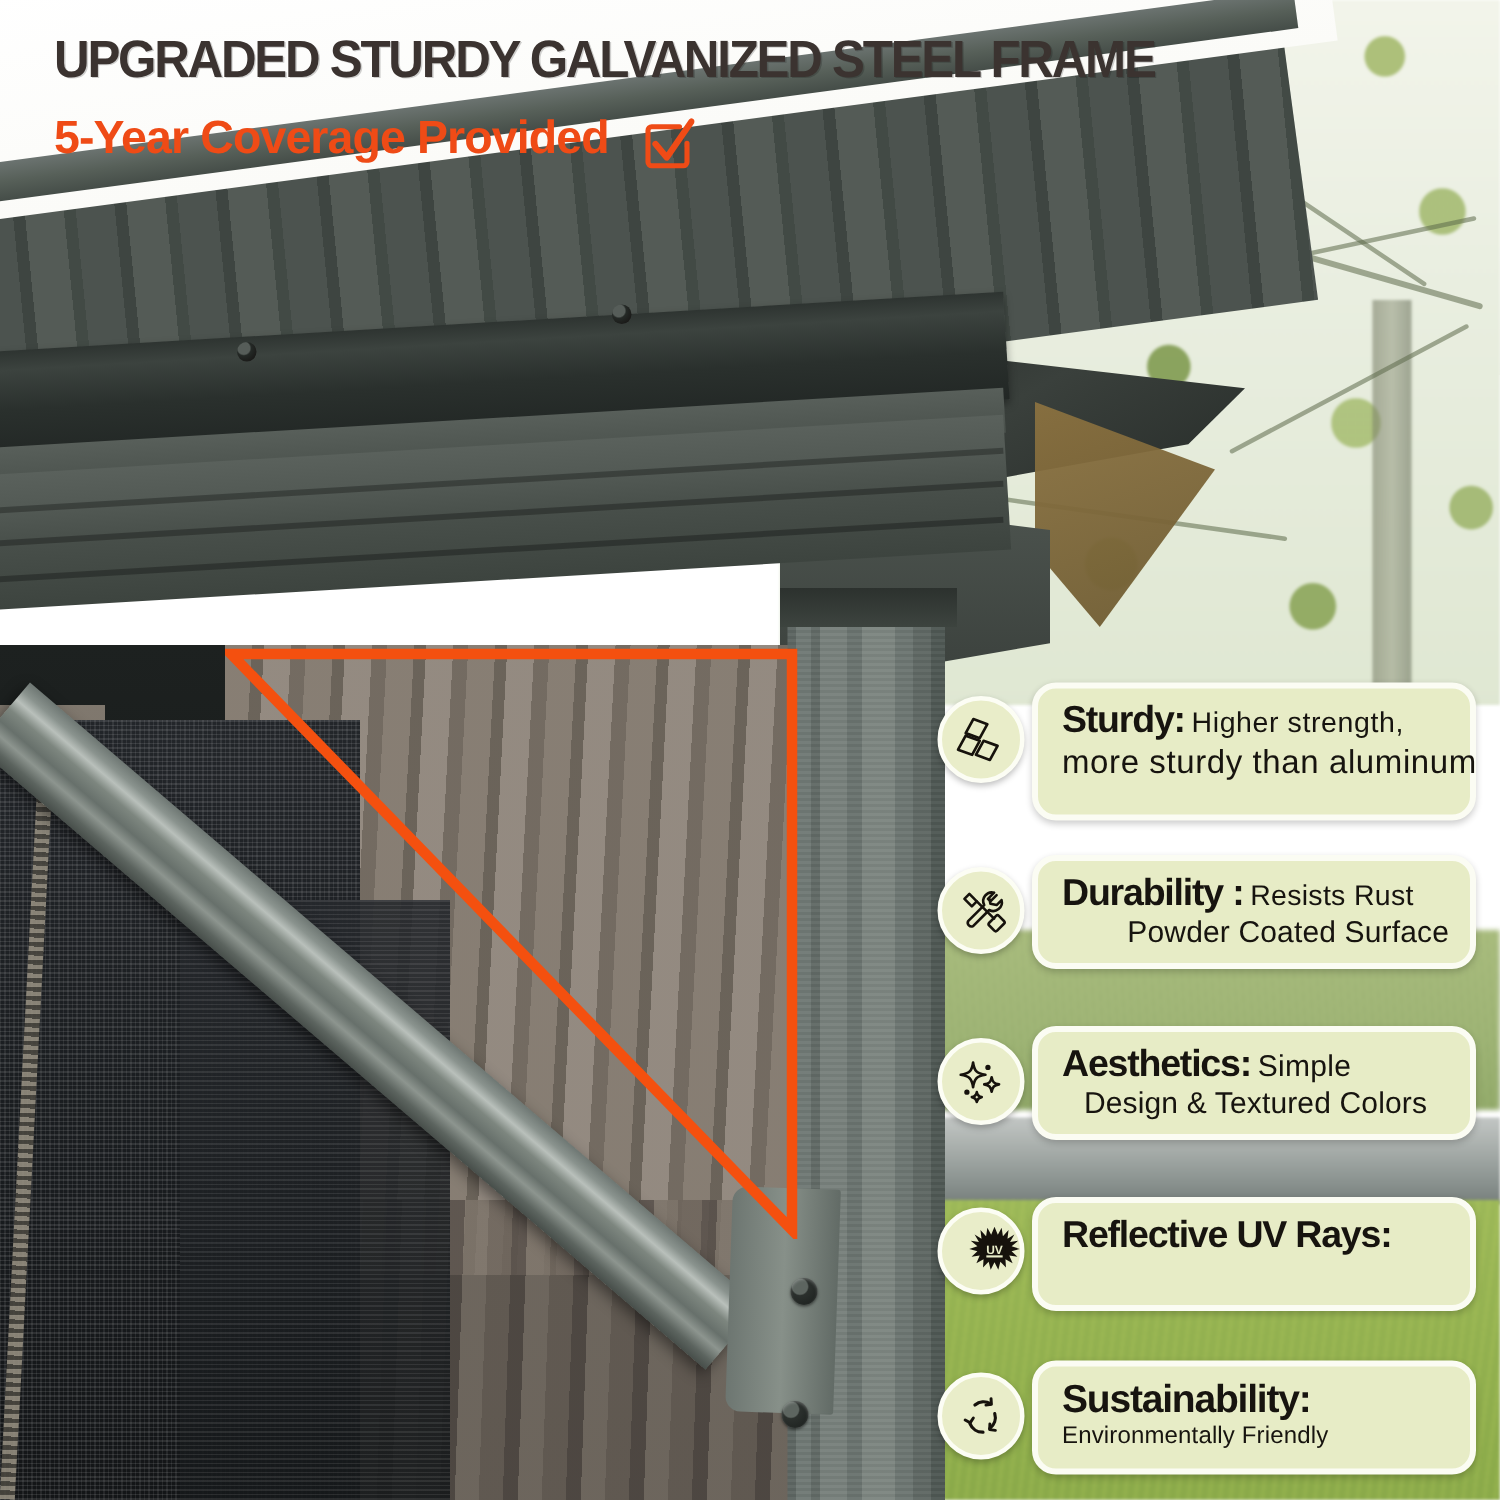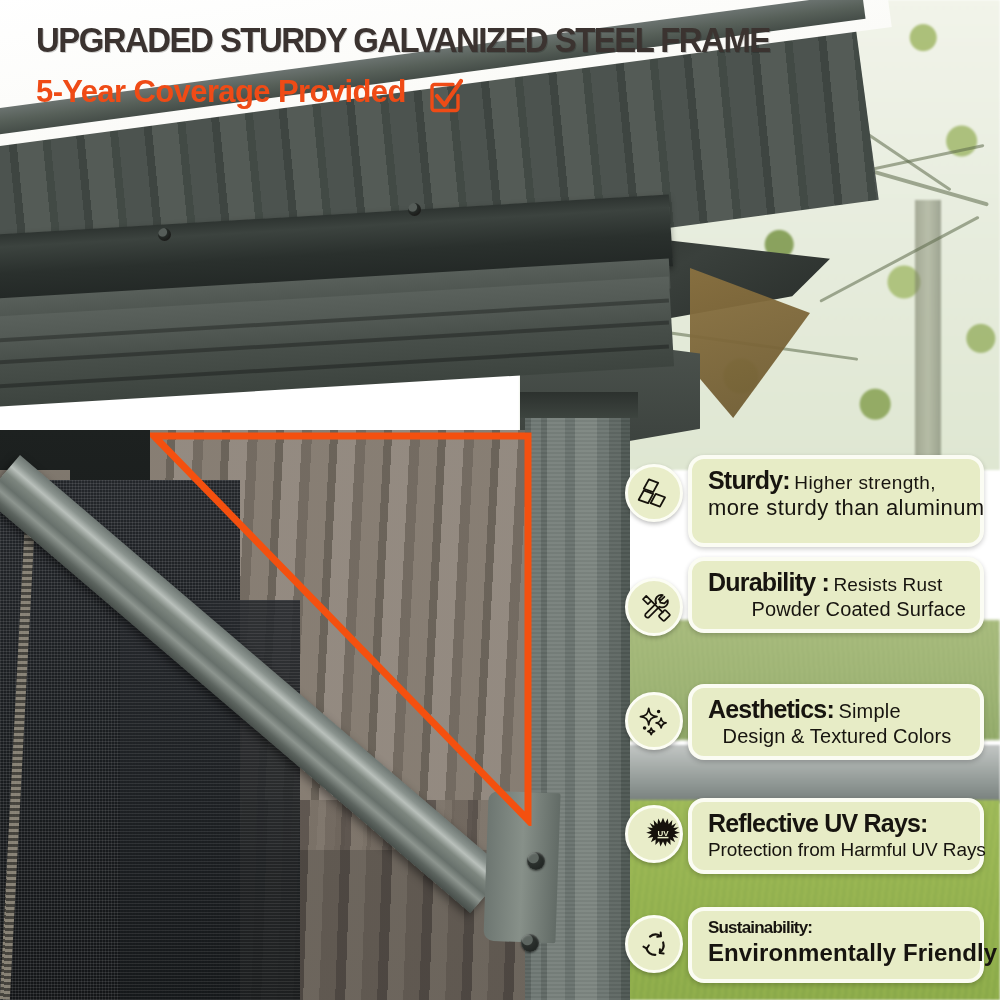--- a/index.html
+++ b/index.html
@@ -399,21 +399,21 @@
   <div class="icon-badge" style="left:625px;top:578px;">
     <svg viewBox="0 0 40 40" width="33" height="33">
       <g fill="none" stroke="#16120c" stroke-width="2.1" stroke-linecap="round" stroke-linejoin="round">
         <path d="M30 5 L25 10 L27 12 L32 7 M30 5 a7 7 0 0 0 -8 10 L9 28 a3 3 0 0 0 4 4 L26 19 a7 7 0 0 0 10 -8 L32 15 L27 14 L26 9 Z"></path>
         <path d="M10 6 L16 12 L12 16 L6 10 Z"></path>
         <path d="M16 12 L30 26"></path>
         <rect x="28" y="24" width="9" height="11" rx="1.6" transform="rotate(45 32 29)"></rect>
       </g>
     </svg>
   </div>
-  <div class="callout" style="left:688px;top:557px;width:296px;height:76px;">
+  <div class="callout" style="left:688px;top:570px;width:296px;height:76px;">
     <div class="c-line1">
       <span class="hd" style="font-size:25px;">Durability :</span>
       <span style="font-size:19px;letter-spacing:.2px;">Resists Rust</span>
     </div>
     <div class="c-line2" style="font-size:20px;letter-spacing:.1px;text-align:right;">Powder Coated Surface</div>
   </div>
 
   <div class="icon-badge" style="left:625px;top:692px;">
     <svg viewBox="0 0 40 40" width="33" height="33">
       <g fill="none" stroke="#16120c" stroke-width="2.1" stroke-linejoin="round">
@@ -440,37 +440,36 @@
       </g>
       <circle cx="20" cy="19.6" r="8.6" fill="#16120c"></circle>
       <text x="20" y="22.4" font-family="Liberation Sans,sans-serif" font-size="9.4" font-weight="bold" fill="#e9edc9" text-anchor="middle">UV</text>
       <rect x="13.6" y="23.4" width="12.8" height="1.7" fill="#e9edc9"></rect>
     </svg>
   </div>
   <div class="callout" style="left:688px;top:798px;width:296px;height:76px;">
     <div class="c-line1">
       <span class="hd" style="font-size:25px;">Reflective UV Rays:</span>
     </div>
-    <div class="c-line2" style="font-size:19px;letter-spacing:-.1px;">Protection from Harmful UV Rays</div>
   </div>
 
   <div class="icon-badge" style="left:625px;top:915px;">
     <svg viewBox="0 0 40 40" width="33" height="33">
       <g fill="none" stroke="#16120c" stroke-width="2.6" stroke-linecap="round">
         <path d="M14.5 10.5 A11 11 0 0 1 27 9.5"></path>
         <path d="M30.5 17.5 A11 11 0 0 1 26.5 29.5"></path>
         <path d="M21 32.5 A11 11 0 0 1 10.5 25.5"></path>
       </g>
       <g fill="none" stroke="#16120c" stroke-width="2.4" stroke-linecap="round" stroke-linejoin="round">
         <path d="M27.5 5.4 L27.8 10 L23.4 10.6"></path>
         <path d="M31 31 L26.4 30.4 L26.6 25.8"></path>
         <path d="M6.6 22.6 L10.6 24.9 L13.2 21"></path>
       </g>
     </svg>
   </div>
   <div class="callout" style="left:688px;top:907px;width:296px;height:76px;">
     <div class="c-line1">
-      <span class="hd" style="font-size:17px;">Sustainability:</span>
+      <span class="hd" style="font-size:26px;">Sustainability:</span>
     </div>
-    <div class="c-line2" style="font-size:24px;letter-spacing:.1px;font-weight:bold;">Environmentally Friendly</div>
+    <div class="c-line2" style="font-size:16px;letter-spacing:.1px;">Environmentally Friendly</div>
   </div>
 
 </div>
 
 </body></html>

